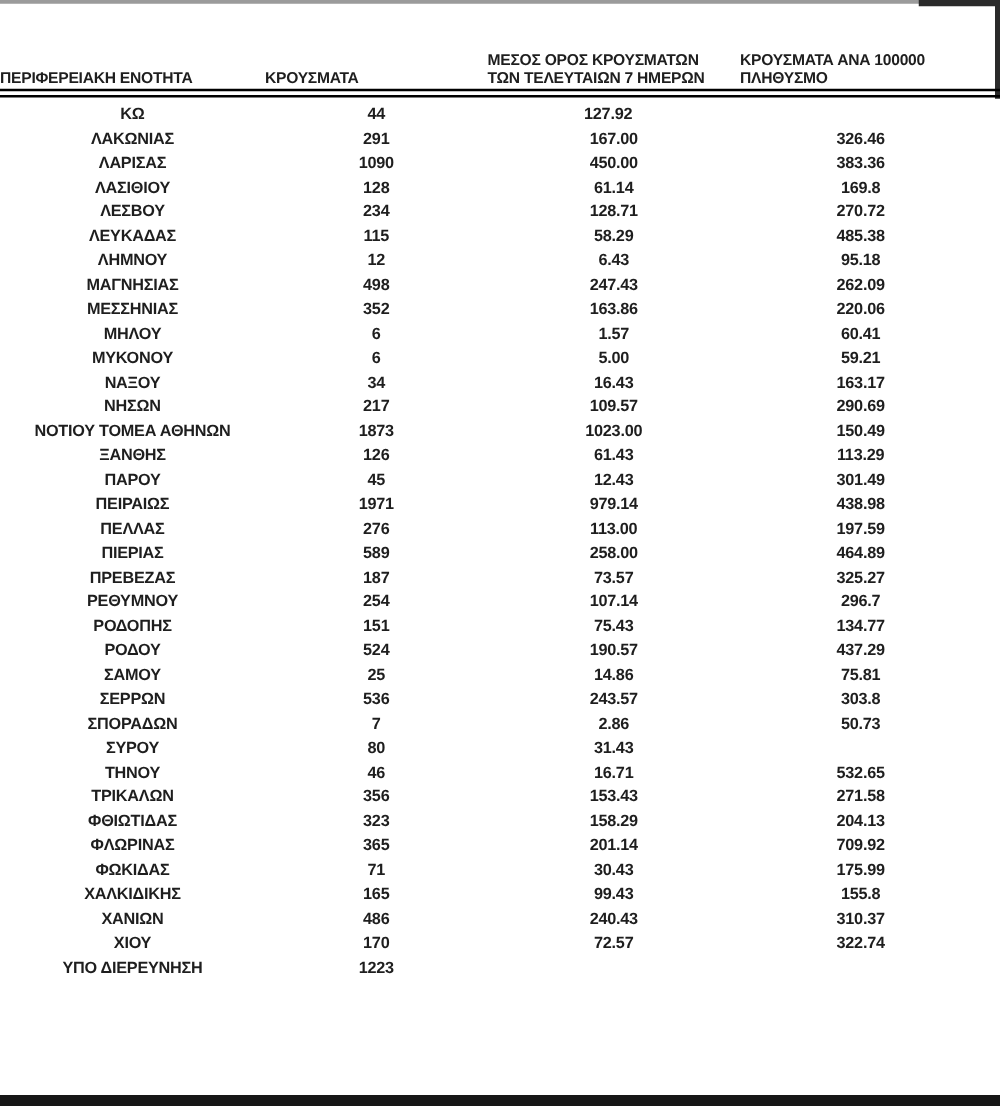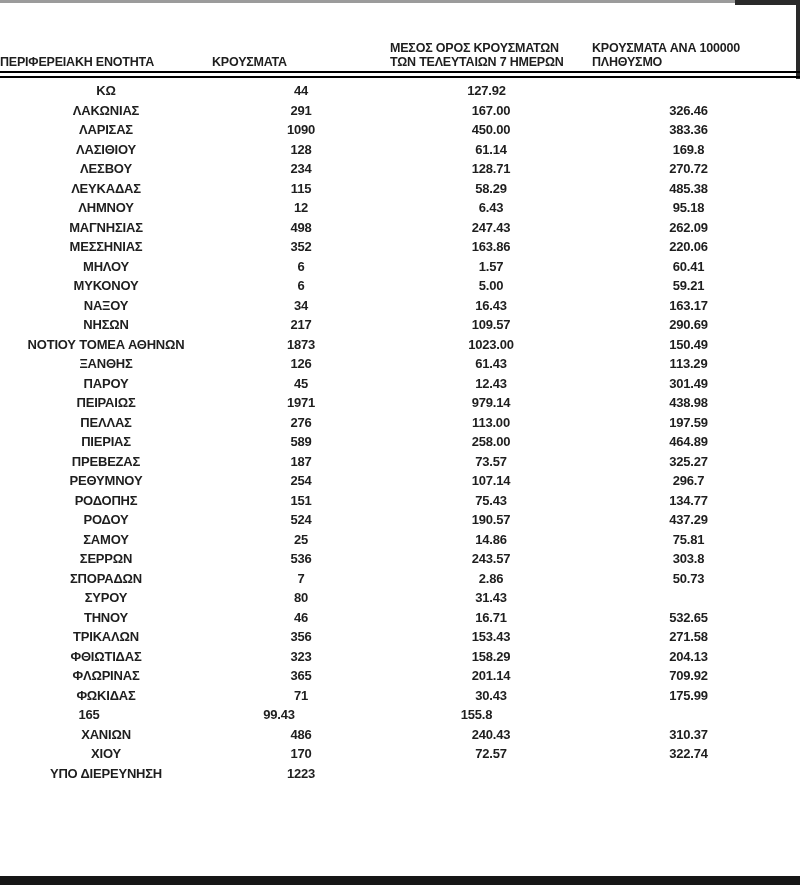--- a/index.html
+++ b/index.html
@@ -272,20 +272,21 @@
         </div>
         <div class="row">
           <div class="cell c0">ΦΩΚΙΔΑΣ</div>
           <div class="cell c1">71</div>
           <div class="cell c2">30.43</div>
           <div class="cell c3">175.99</div>
         </div>
       </div>
       <div class="group">
         <div class="row">
+          <div class="cell c0">ΧΑΛΚΙΔΙΚΗΣ</div>
           <div class="cell c1">165</div>
           <div class="cell c2">99.43</div>
           <div class="cell c3">155.8</div>
         </div>
         <div class="row">
           <div class="cell c0">ΧΑΝΙΩΝ</div>
           <div class="cell c1">486</div>
           <div class="cell c2">240.43</div>
           <div class="cell c3">310.37</div>
         </div>

